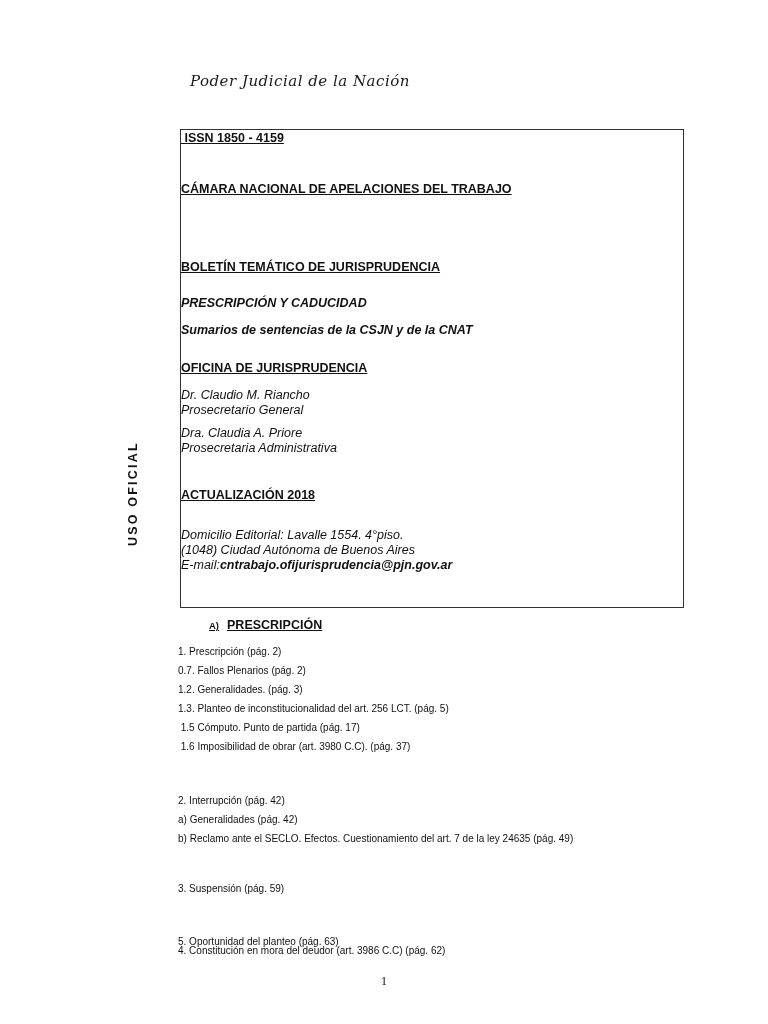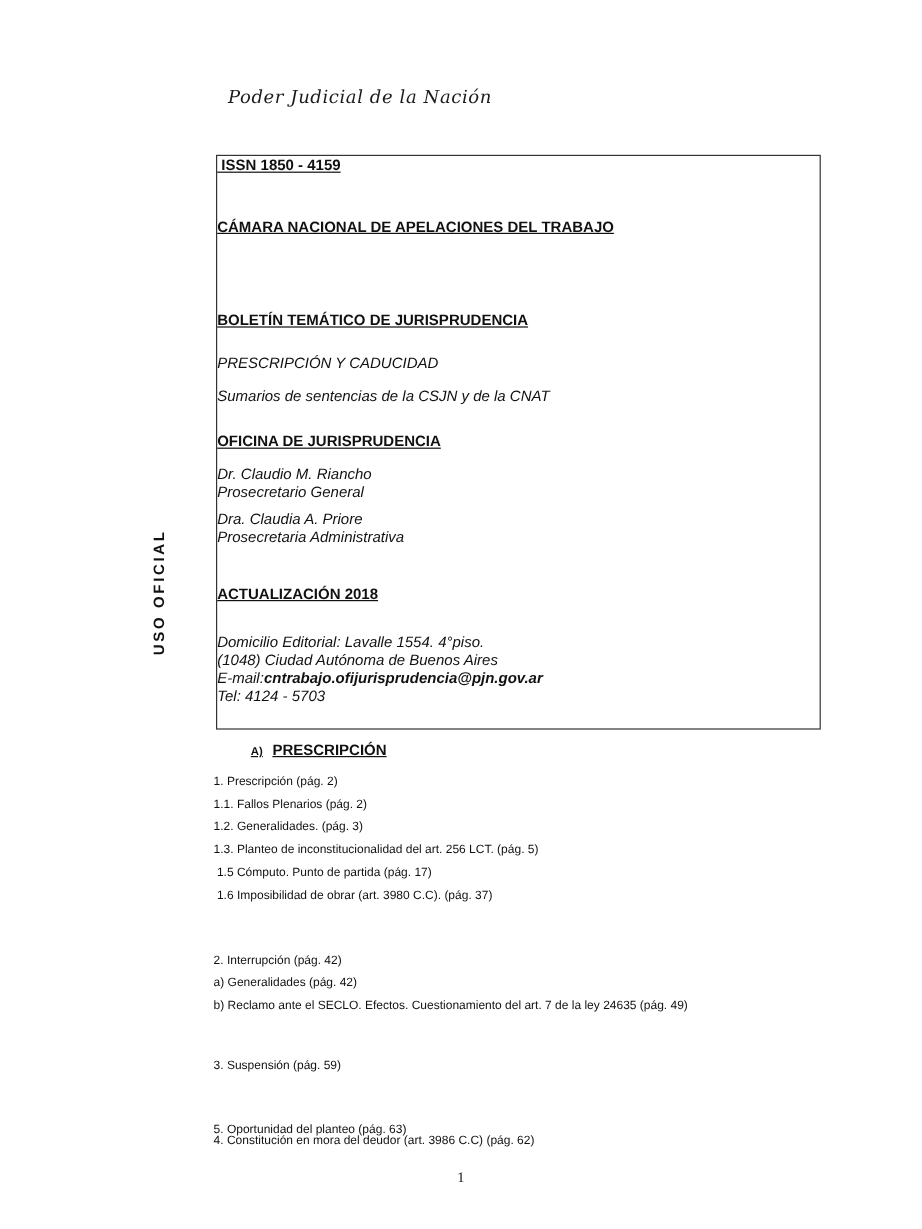--- a/index.html
+++ b/index.html
@@ -45,21 +45,21 @@
       border: 1.5px solid #333333;
     }
     .bl {
       position: absolute;
       left: 0;
       width: 100%;
       font-size: 12.5px;
       line-height: 15px;
     }
     .bu { font-weight: bold; text-decoration: underline; }
-    .bi { font-weight: normal; font-style: italic; }
+    .bi { font-weight: bold; font-style: italic; }
     .it { font-style: italic; font-size: 12.5px; }
     .toc {
       position: absolute;
       left: 178px;
       width: 498px;
       font-weight: normal;
       font-size: 10px;
       line-height: 19px;
     }
     .toc-head {
@@ -125,31 +125,30 @@
   </div>
   <div class="bl" style="top:358px;">
     <span class="bu">ACTUALIZACIÓN 2018</span>
   </div>
   <div class="bl" style="top:398px;">
     <div class="it">Domicilio Editorial: Lavalle 1554. 4°piso.</div>
     <div class="it">(1048) Ciudad Autónoma de Buenos Aires</div>
     <div class="it">
       <span>E-mail:</span><span style="font-weight:bold;">cntrabajo.ofijurisprudencia@pjn.gov.ar</span>
     </div>
-    <div class="it">Tel: 4124 - 5703</div>
   </div>
 </div>
 
 <div class="toc-head">
   <span class="letter">A)</span><span class="title">PRESCRIPCIÓN</span>
 </div>
 
 <div class="toc" style="top:642px;">
   <div style="white-space:pre;">1. Prescripción (pág. 2)</div>
-  <div style="white-space:pre;">1.1. Fallos Plenarios (pág. 2)</div>
+  <div style="white-space:pre;">0.7. Fallos Plenarios (pág. 2)</div>
   <div style="white-space:pre;">1.2. Generalidades. (pág. 3)</div>
   <div style="white-space:pre;">1.3. Planteo de inconstitucionalidad del art. 256 LCT. (pág. 5)</div>
   <div style="white-space:pre;"> 1.5 Cómputo. Punto de partida (pág. 17)</div>
   <div style="white-space:pre;"> 1.6 Imposibilidad de obrar (art. 3980 C.C). (pág. 37)</div>
 </div>
 
 <div class="toc" style="top:791px;">
   <div>2. Interrupción (pág. 42)</div>
   <div>a) Generalidades (pág. 42)</div>
   <div class="justify">b) Reclamo ante el SECLO. Efectos. Cuestionamiento del art. 7 de la ley 24635 (pág. 49)</div>

